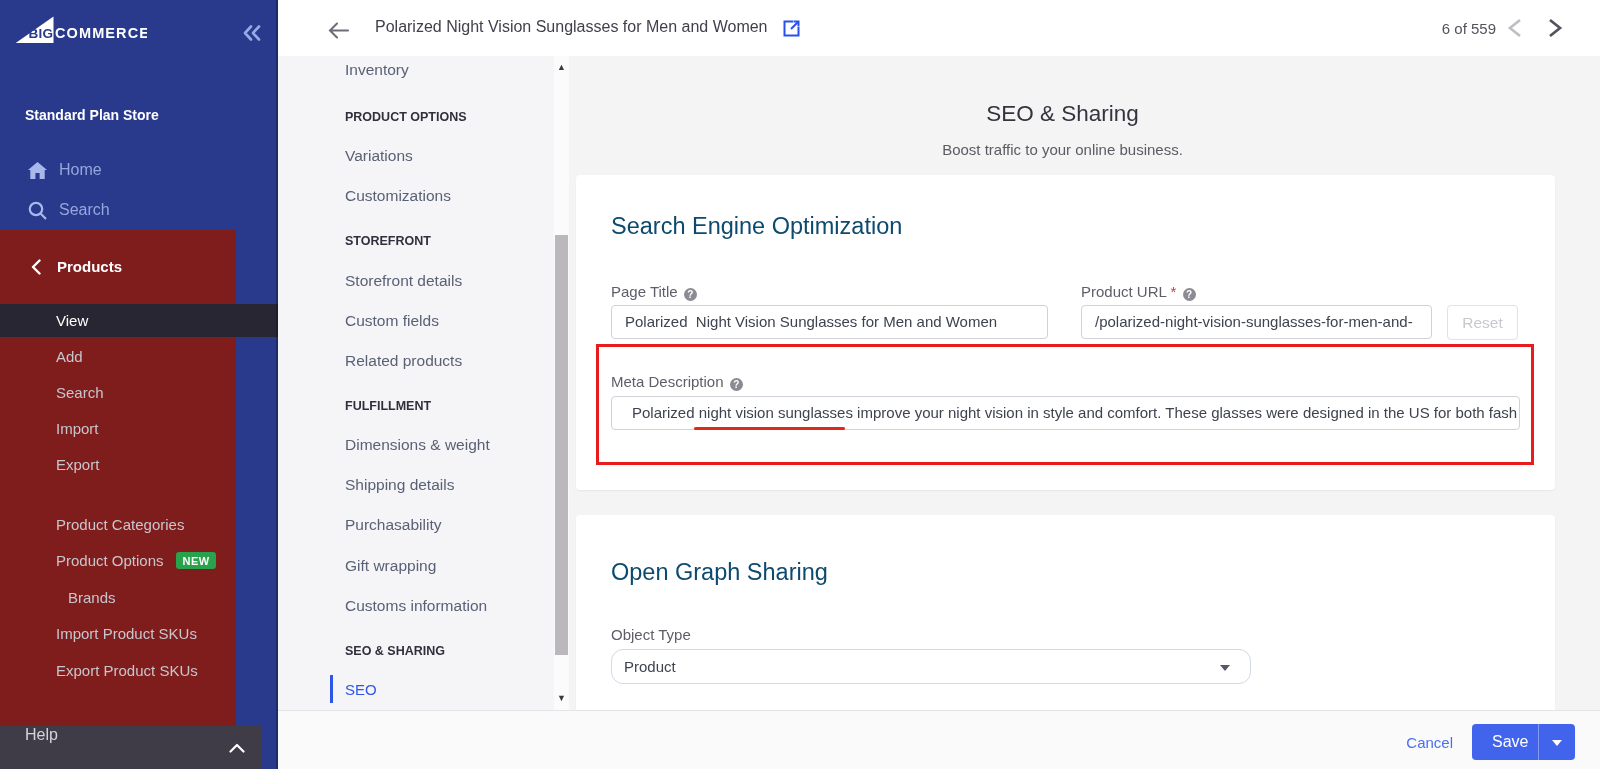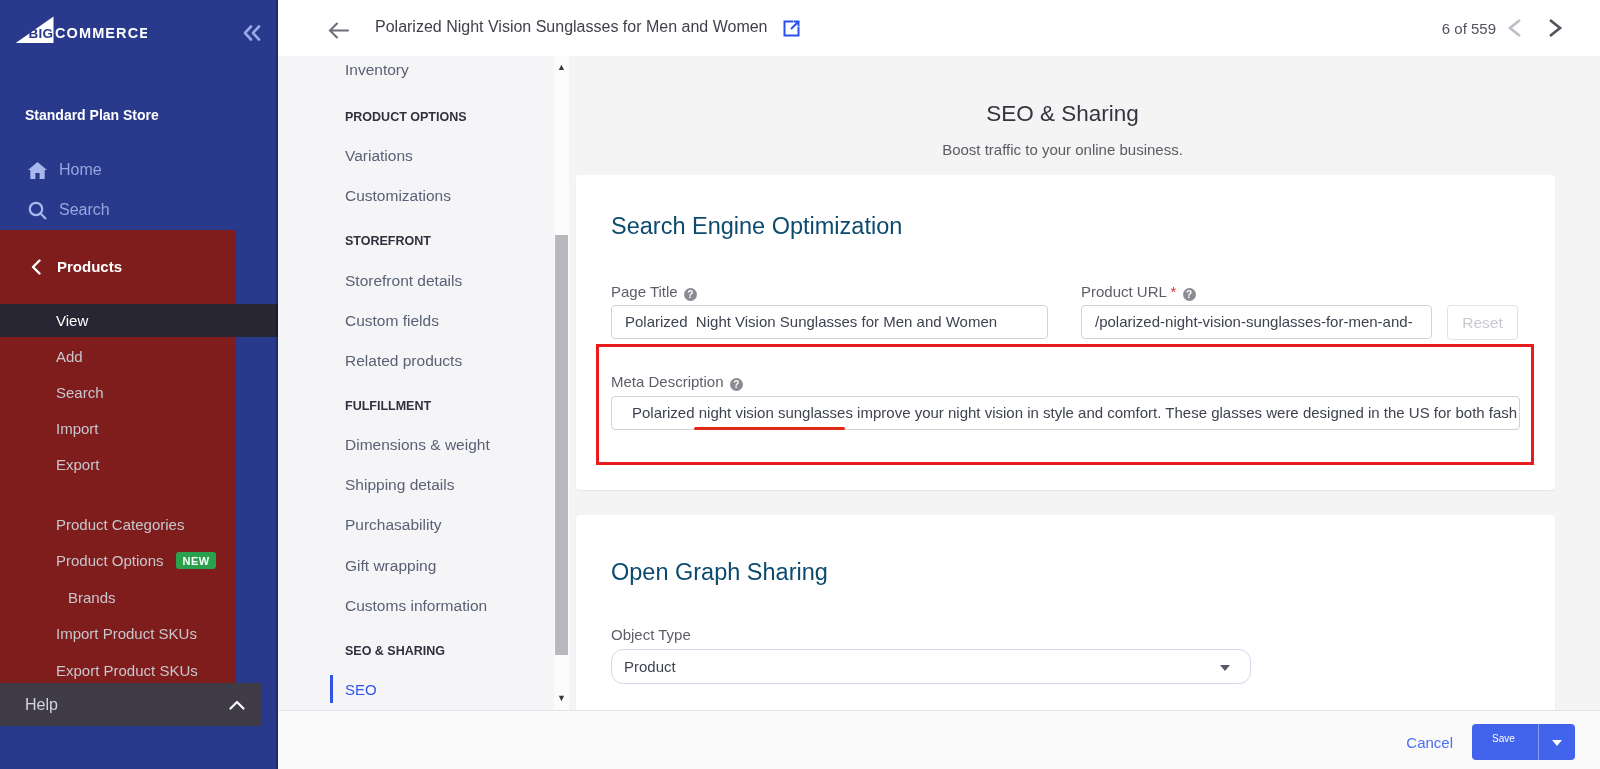--- a/index.html
+++ b/index.html
@@ -21,21 +21,21 @@
   #prodsec { position:absolute; left:0; top:230px; width:236px; height:496px; background:#7f1d1d; }
   #prodhead { position:absolute; left:0; top:28px; width:278px; display:flex; align-items:center; }
   #prodhead .chev { margin-left:31px; }
   #prodhead .tx { margin-left:16px; color:#ffffff; font-size:15px; font-weight:bold; }
   .pitem { position:absolute; left:0; width:278px; height:34px; display:flex; align-items:center; color:#c7c6cd; font-size:15px; }
   .pitem .tx { margin-left:56px; }
   #pView { top:74px; height:33px; background:#282632; color:#ffffff; }
   #pAdd { top:109px; } #pSearch2 { top:145px; } #pImport { top:181px;text-align:center; } #pExport { top:217px; }
   #pCat { top:277px; } #pOpt { top:313px; } #pBrands { top:350px;padding-left:12px; } #pISKU { top:386px; } #pESKU { top:423px; }
   #newbadge { display:inline-block; margin-left:12px; background:#2aa14c; color:#fff; font-size:11px; font-weight:bold; padding:3px 7px 2px; border-radius:3px; letter-spacing:0.4px; }
-  #helpbar { position:absolute; left:0; top:683px; width:262px; height:43px; background:#3f3c48; display:flex; align-items:center; }
+  #helpbar { position:absolute; left:0; top:726px; width:262px; height:43px; background:#3f3c48; display:flex; align-items:flex-start; }
   #helpbar .tx { margin-left:25px; color:#d5d4da; font-size:16px; }
   #helpbar .chev { position:absolute; right:17px; top:17px; }
 
   
   #header { position:absolute; left:278px; top:0; width:1322px; height:56px; background:#ffffff; }
   #backarrow { position:absolute; left:50px; top:20px; color:#6f6d78; }
   #htitle { position:absolute; left:97px; top:18px; color:#413f4b; font-size:16px; }
   #extlink { position:absolute; left:505px; top:20px; }
   #pager { position:absolute; right:104px; top:20px; color:#55525e; font-size:15px; }
   #pgprev { position:absolute; right:76px; top:17px; }
@@ -68,21 +68,21 @@
 
   #resetbtn { position:absolute; left:1447px; top:305px; width:71px; height:35px; border:1px solid #e2e1e6; border-radius:4px; color:#c9c8cf; font-size:15.5px; text-align:center; line-height:33px; background:#fff; }
 
   #ogdrop { position:absolute; left:611px; top:649px; width:640px; height:35px; border:1px solid #d3d8ea; border-radius:12px; background:#fff; color:#3f4350; font-size:15px; line-height:33px; padding-left:12px; }
   #ogdrop .arr { position:absolute; right:20px; top:15px; width:0; height:0; border-left:5px solid transparent; border-right:5px solid transparent; border-top:6px solid #555867; }
 
   
   #footer { position:absolute; left:278px; top:710px; width:1322px; height:59px; background:#fafafa; border-top:1px solid #e4e3e8; }
   #cancel { position:absolute; right:147px; top:23px; color:#4a6ef5; font-size:15px; }
   #savebtn { position:absolute; right:25px; top:13px; width:103px; height:36px; background:#4263eb; border-radius:4px; }
-  #savebtn .txt { position:absolute; left:20px; top:9px; color:#ffffff; font-size:10px; }
+  #savebtn .txt { position:absolute; left:20px; top:9px; color:#ffffff; font-size:16px; }
   #savebtn .sep { position:absolute; right:36px; top:0; width:1px; height:36px; background:rgba(255,255,255,0.35); }
   #savebtn .arr { position:absolute; right:13px; top:16px; width:0; height:0; border-left:5px solid transparent; border-right:5px solid transparent; border-top:6px solid #ffffff; }
 </style>
 </head>
 <body>
 
 <div id="sidebar">
   <div id="logo">
     <svg width="132" height="31" viewBox="0 0 132 31">
       <polygon points="0.7,29 38.5,2.5 38.5,29" fill="#ffffff"></polygon>

